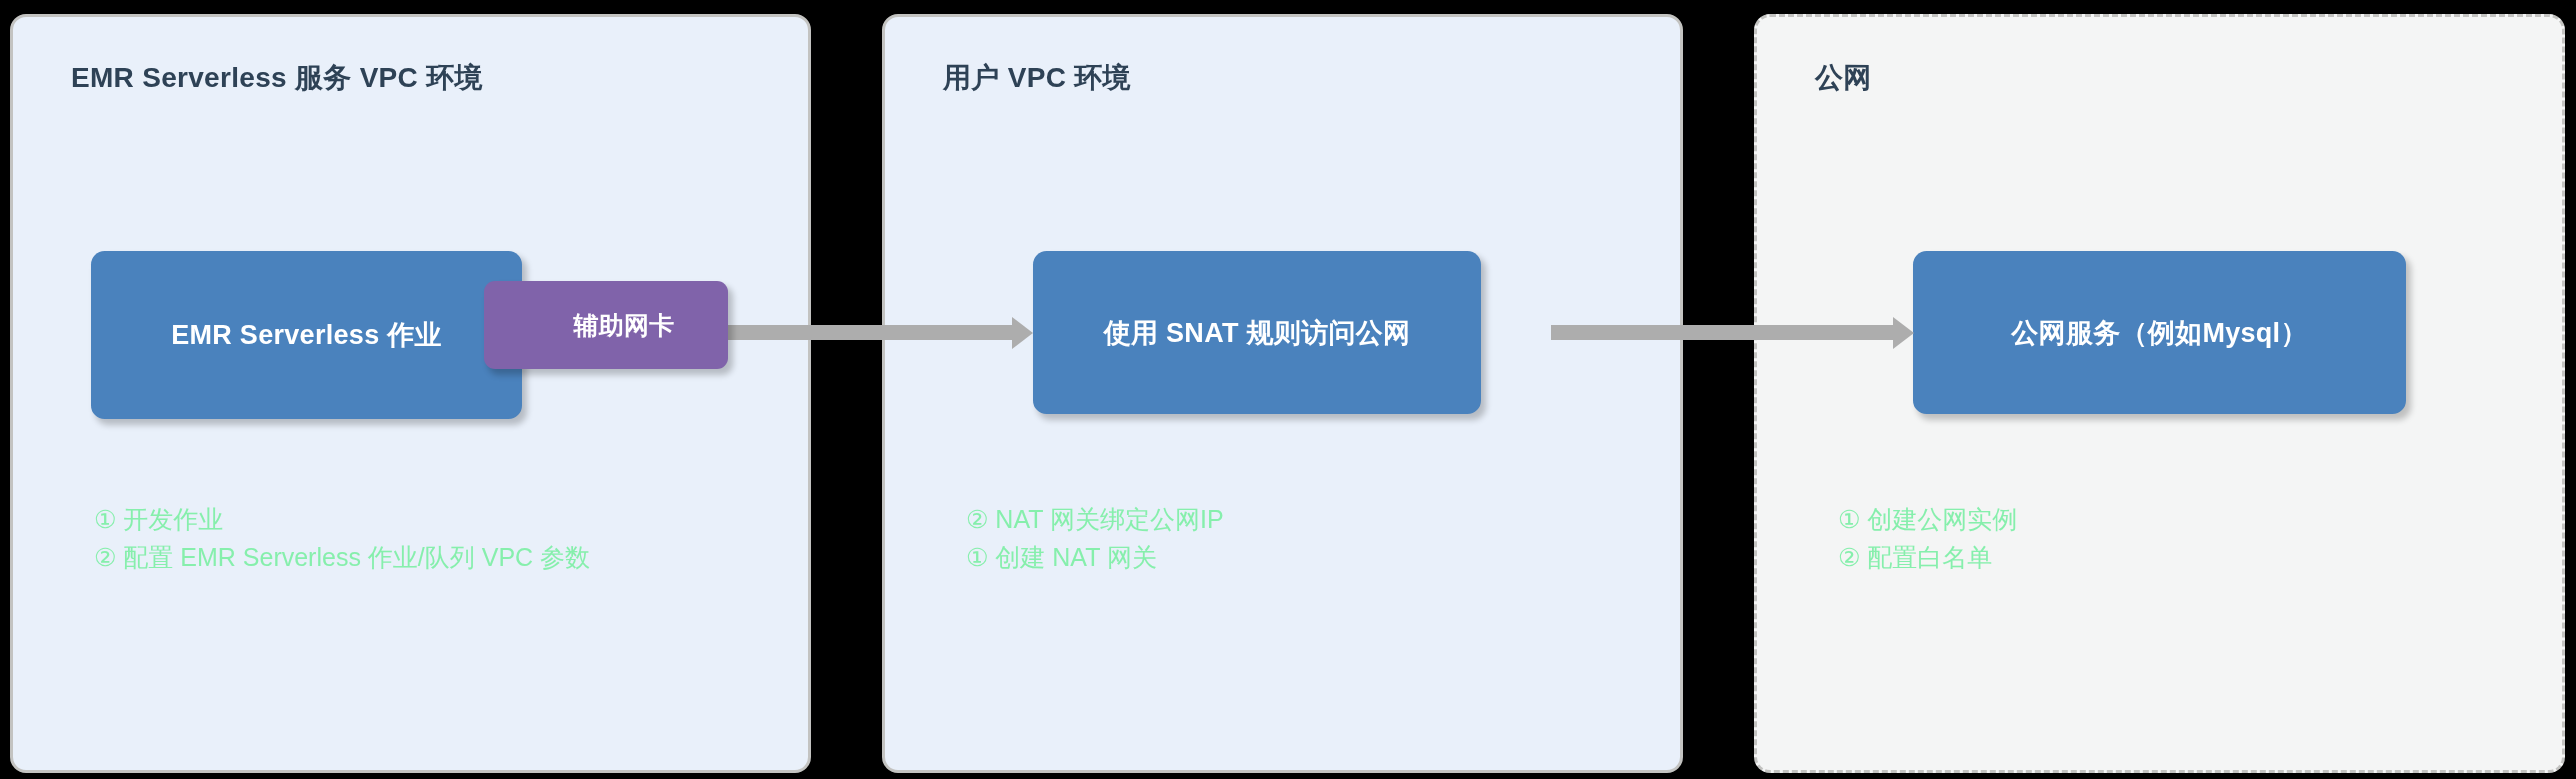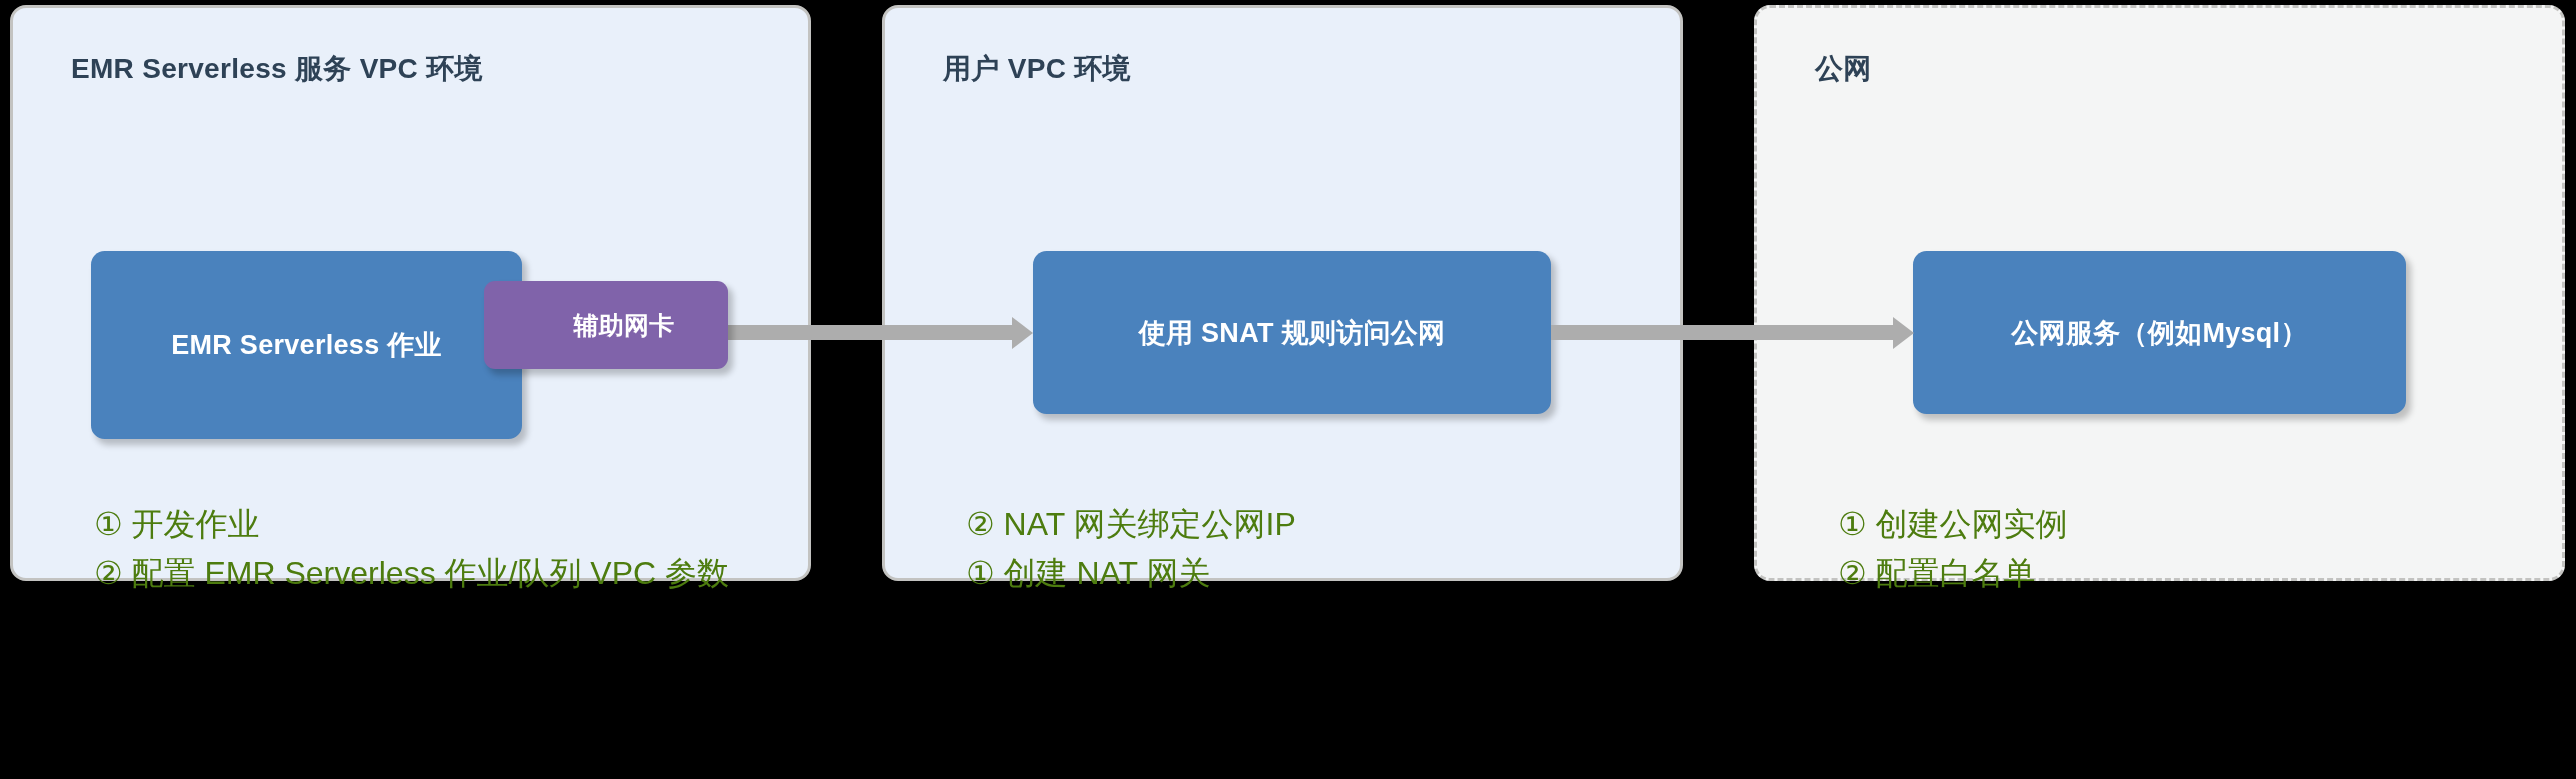--- a/index.html
+++ b/index.html
@@ -17,22 +17,22 @@
   #stage {
     position: relative;
     width: 2576px;
     height: 780px;
     background: #000000;
   }
 
   
   .panel {
     position: absolute;
-    top: 5px;
-    height: 576px;
+    top: 14px;
+    height: 759px;
     border-radius: 16px;
     box-sizing: border-box;
   }
   .panel.solid {
     background: #e9f0fa;
     border: 3.7px solid #c3c3c1;
   }
   .panel.dashed {
     background: #f4f5f5;
     border: 3.7px dashed #c3c3c1;
@@ -69,23 +69,23 @@
     white-space: nowrap;
     letter-spacing: 0.3px;
   }
   .node.purple {
     background: #8063aa;
     border-radius: 11px;
     font-size: 25px;
   }
 
   
-  .node-emr   { left: 91px;  top: 251px; width: 431px;  height: 188px; }
+  .node-emr   { left: 91px;  top: 251px; width: 431px;  height: 168px; }
   .node-nic   { left: 484px;  top: 281px; width: 244px;  height: 88px; z-index: 5; padding-left: 36px; }
-  .node-snat  { left: 1033px; top: 251px; width: 518px;  height: 163px; }
+  .node-snat  { left: 1033px; top: 251px; width: 448px;  height: 163px; }
   .node-pub   { left: 1913px; top: 251px; width: 493px;  height: 163px; }
 
   
   .arrow {
     position: absolute;
     height: 15px;
     background: #adadad;
     z-index: 2;
   }
   .arrow::after {
@@ -99,23 +99,23 @@
     border-top: 16px solid transparent;
     border-bottom: 16px solid transparent;
     border-left: 21px solid #adadad;
   }
   .arrow-1 { left: 726px; top: 325px; width: 287px; }
   .arrow-2 { left: 1551px; top: 325px; width: 343px; }
 
   
   .steps {
     position: absolute;
-    font-size: 32px;
+    font-size: 25px;
     line-height: 1.52;
-    color: #4d7c0f;
+    color: #86efac;
     white-space: nowrap;
   }
   .steps-1 { left: 94px;  top: 500px; }
   .steps-2 { left: 966px; top: 500px; }
   .steps-3 { left: 1838px; top: 500px; }
   .step-line { display: block; }
 </style>
 </head>
 <body>
 

